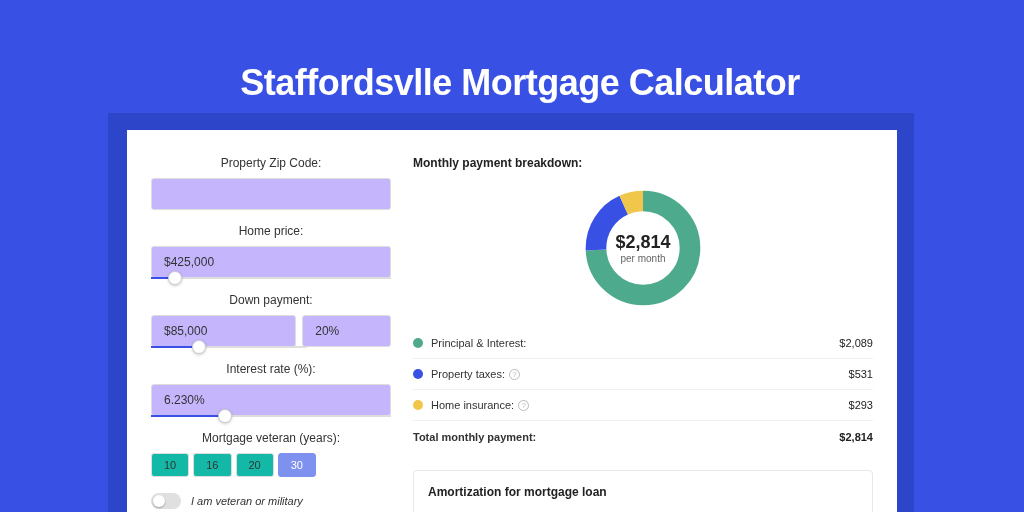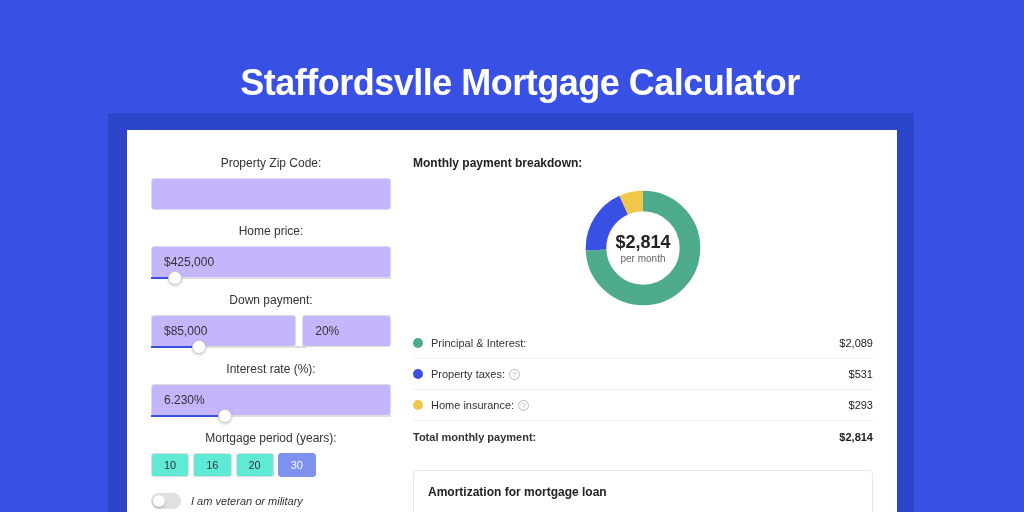--- a/index.html
+++ b/index.html
@@ -13,21 +13,21 @@
   .lbl { font-size: 12px; color: #333; margin-bottom: 8px; text-align: center; }
   .input { width: 100%; height: 32px; border: 1px solid #ddd; border-radius: 3px; font-size: 12px; padding: 0 12px; color: #333; background: #c4b5fd; }
   .field { margin-bottom: 14px; }
   .row2 { display: flex; gap: 6px; }
   .row2 .input:first-child { flex: 1.9; }
   .row2 .input:last-child { flex: 1; }
   .slider-track { position: relative; width: 100%; height: 2px; background: #ddd; margin-top: -1px; }
   .slider-fill { position: absolute; height: 2px; background: #3850e4; left: 0; }
   .slider-handle { position: absolute; top: -6px; width: 14px; height: 14px; background: #fff; border: 1px solid #ccc; border-radius: 50%; box-shadow: 0 1px 3px rgba(0,0,0,0.2); margin-left: -7px; }
   .period-btns { display: flex; gap: 4px; margin-bottom: 16px; }
-  .pbtn { border: 1px solid #ddd; background: #5eead4; border-radius: 3px; font-size: 11px; padding: 5px 12px; color: #333; cursor: pointer; }
+  .pbtn { border: 1px solid #ddd; background: #14b8a6; border-radius: 3px; font-size: 11px; padding: 5px 12px; color: #333; cursor: pointer; }
   .pbtn.active { background: #7f91ef; color: #fff; border-color: #7f91ef; }
   .vet-row { display: flex; align-items: center; gap: 10px; font-size: 11px; color: #333; font-style: italic; }
   .toggle { width: 30px; height: 16px; background: #e0e0e0; border-radius: 10px; position: relative; }
   .toggle::after { content: ""; position: absolute; left: 2px; top: 2px; width: 12px; height: 12px; background: #fff; border-radius: 50%; box-shadow: 0 1px 2px rgba(0,0,0,0.3); }
   .section-h { font-size: 12px; font-weight: 700; color: #222; margin-bottom: 16px; }
   .chart-wrap { display: flex; justify-content: center; margin-bottom: 18px; }
   .donut { position: relative; width: 124px; height: 124px; }
   .donut svg { width: 124px; height: 124px; transform: rotate(-90deg); }
   .donut-center { position: absolute; top: 0; left: 0; width: 100%; height: 100%; display: flex; flex-direction: column; align-items: center; justify-content: center; }
   .donut-val { font-size: 18px; font-weight: 700; color: #222; }
@@ -80,21 +80,21 @@
 
       <div class="field">
         <div class="lbl">Interest rate (%):</div>
         <input class="input" value="6.230%" style="">
         <div class="slider-track">
           <div class="slider-fill" style="width:31%"></div>
           <div class="slider-handle" style="left:31%"></div>
         </div>
       </div>
 
-      <div class="lbl">Mortgage period (years):</div>
+      <div class="lbl">Mortgage veteran (years):</div>
       <div class="period-btns" id="period-btns">
           <button class="pbtn">10</button>
           <button class="pbtn">16</button>
           <button class="pbtn">20</button>
           <button class="pbtn active">30</button>
         </div>
 
       <div class="vet-row">
         <div class="toggle"></div>
         <span>I am veteran or military</span>

